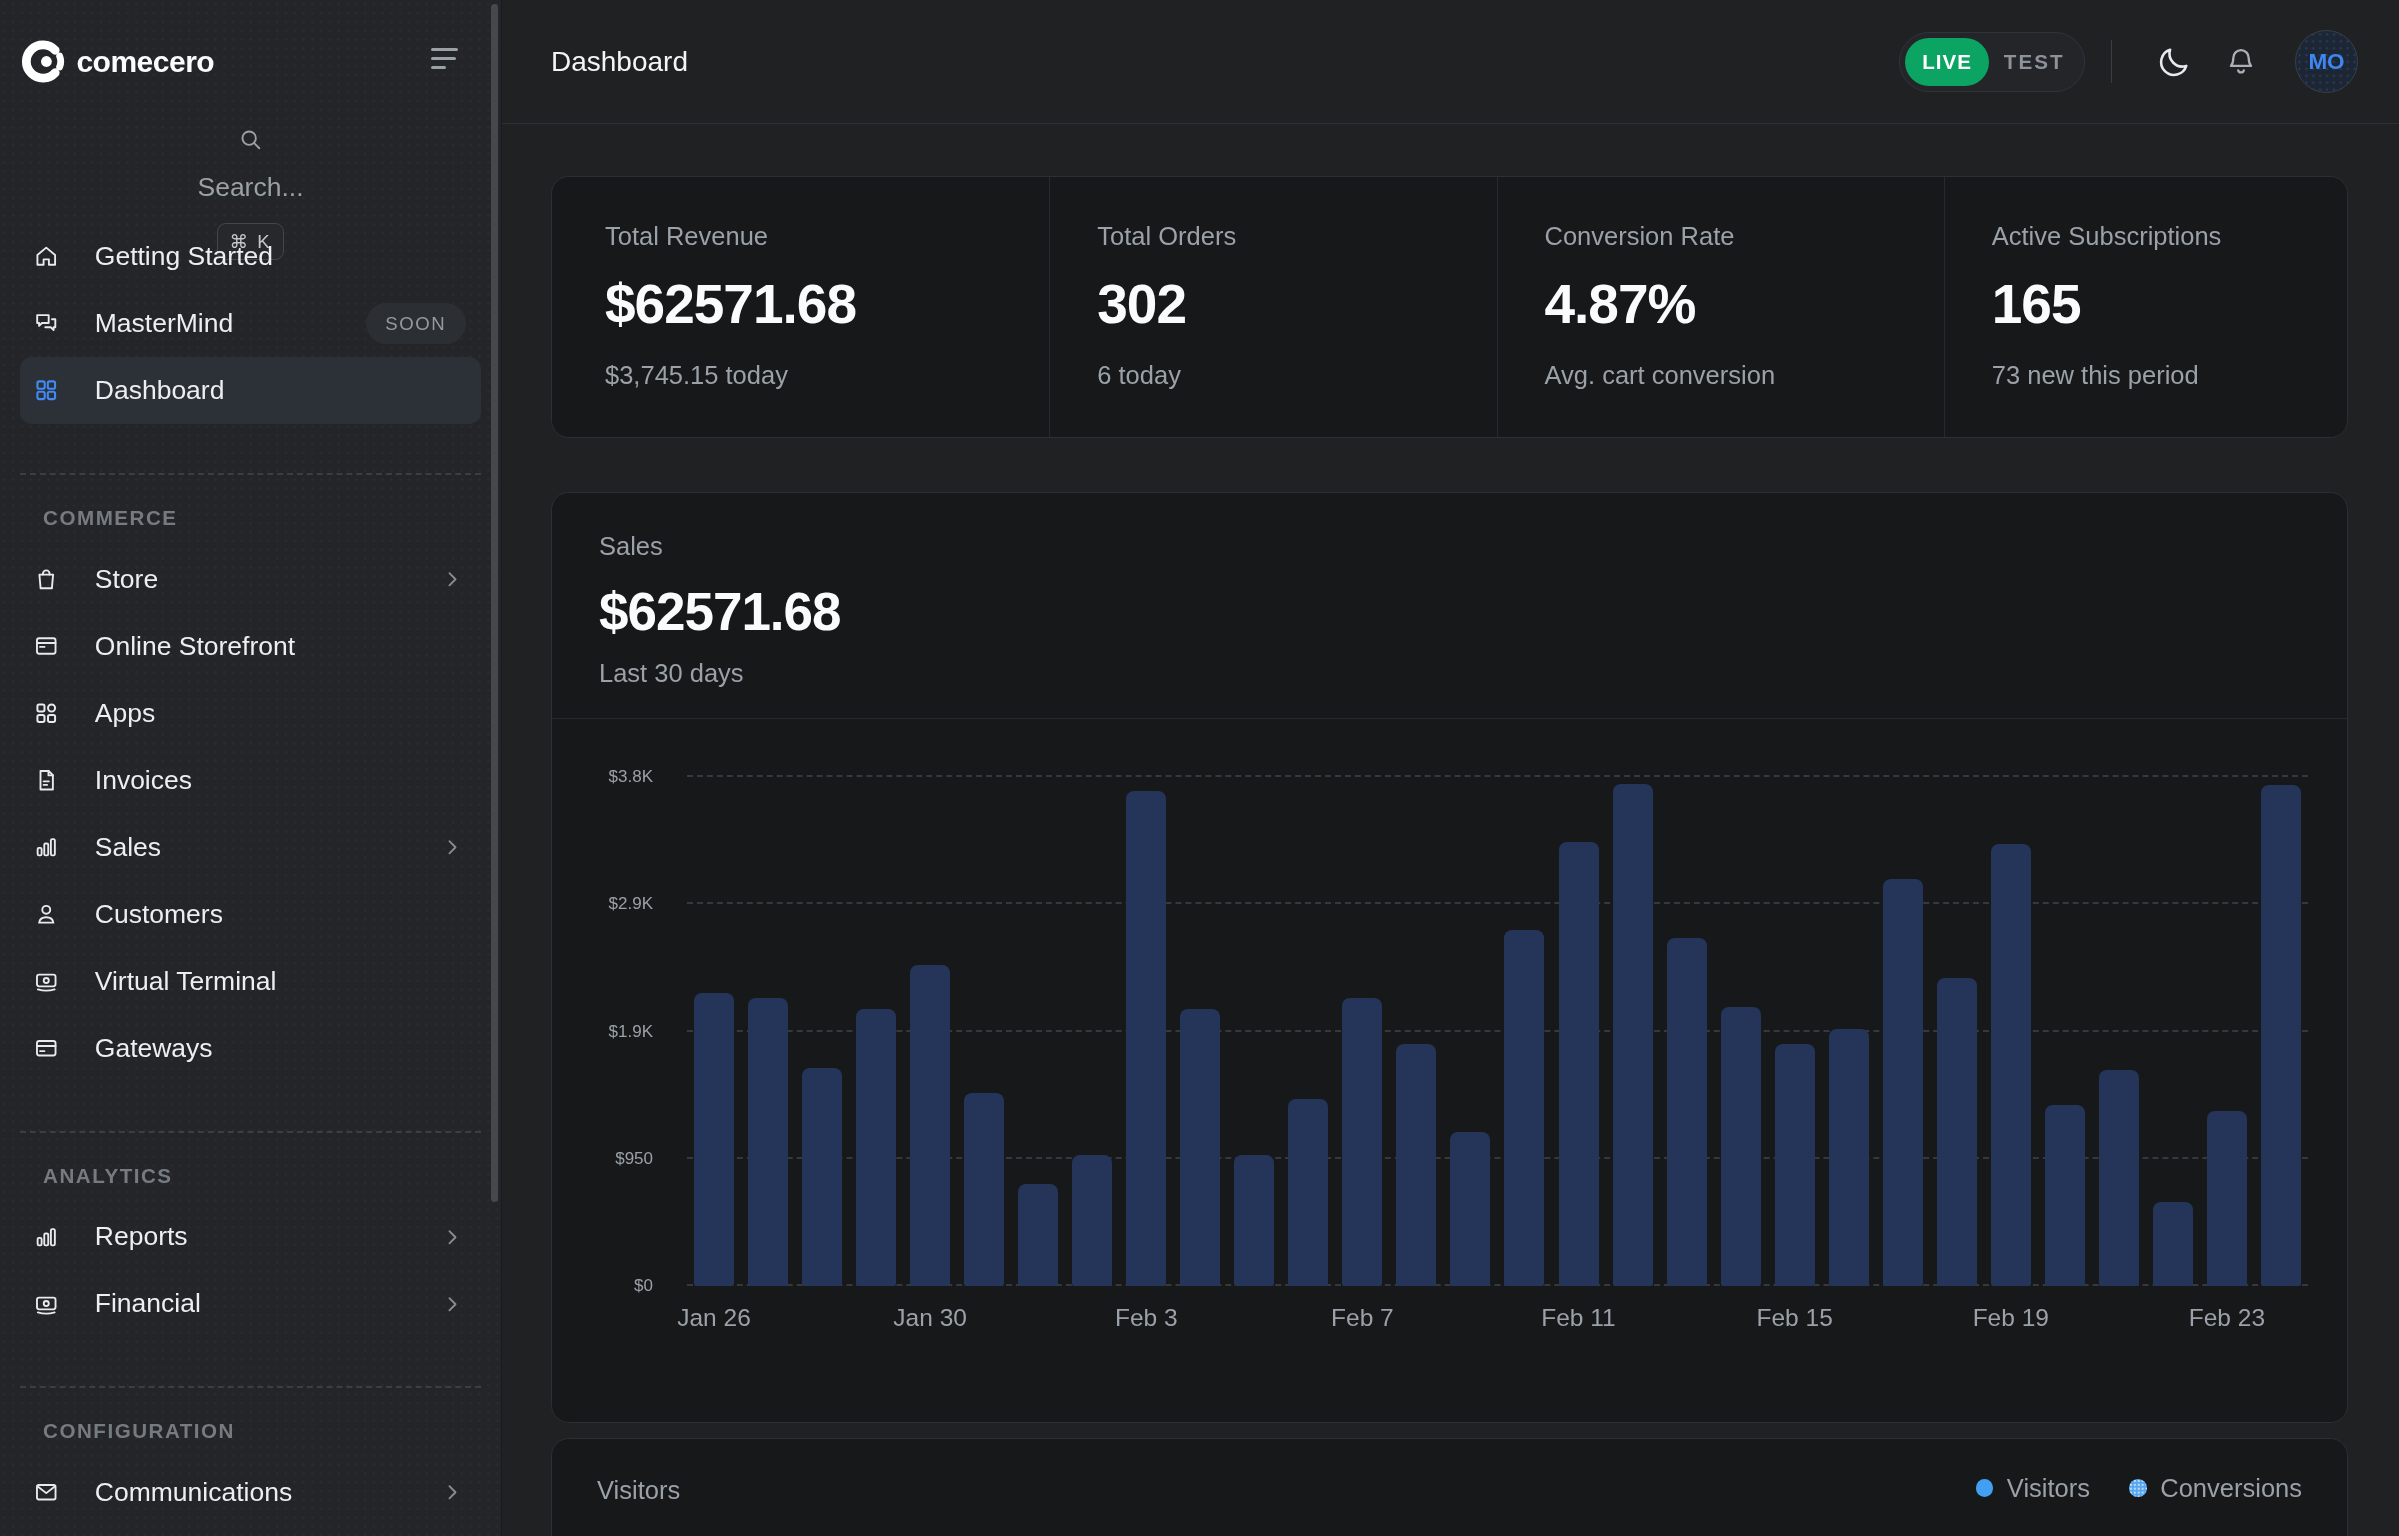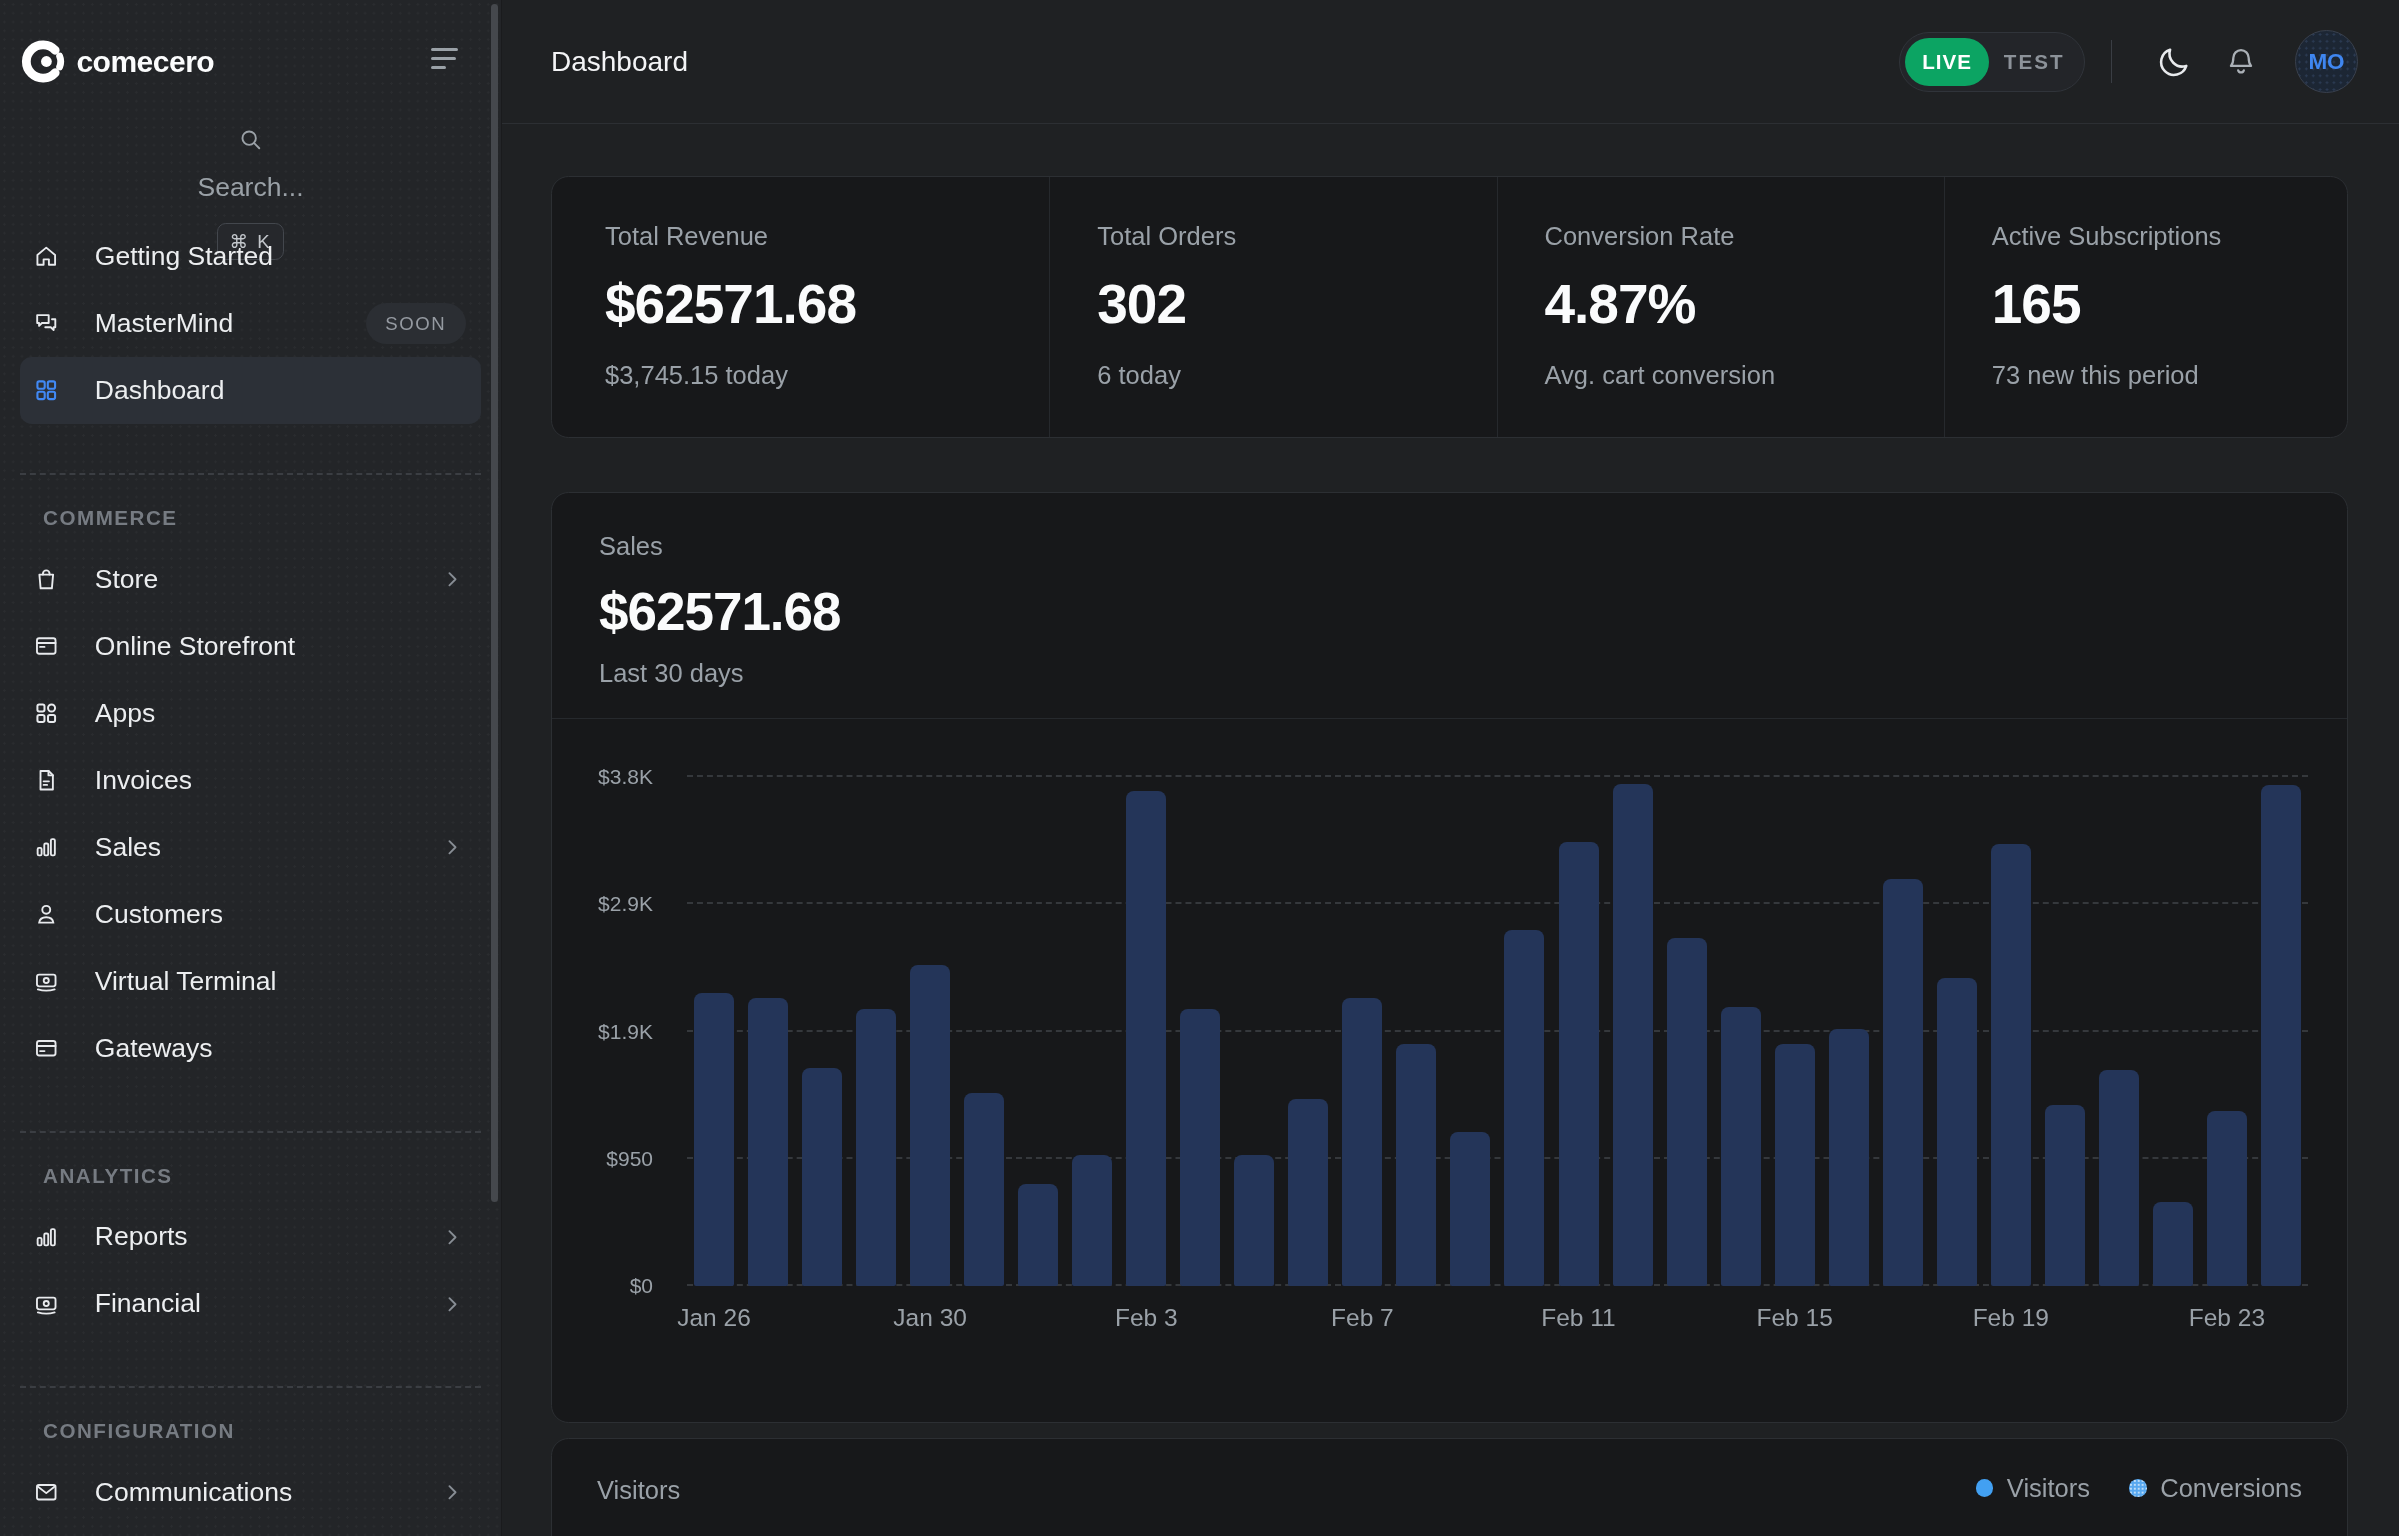--- a/index.html
+++ b/index.html
@@ -116,21 +116,21 @@
   .sales-card { margin-top:54px; height:931px; display:flex; flex-direction:column; }
   .card-head { padding:39px 47px 0; height:226px; flex:none; border-bottom:1px solid #26292d; }
   .card-title { font-size:25.5px; color:#9aa1a8; }
   .card-big { font-size:53px; font-weight:700; color:#fafbfc; letter-spacing:-1px; margin-top:23.5px; line-height:1; }
   .card-sub { font-size:25.5px; color:#9aa1a8; margin-top:21.6px; }
 
   .chart { position:relative; flex:1; }
   .ylabels { position:absolute; left:0; top:58px; bottom:136px; width:101px; }
   .ytick {
     position:absolute; right:0; transform:translateY(50%);
-    font-size:21px; color:#9aa1a8; white-space:nowrap;
+    font-size:17px; color:#9aa1a8; white-space:nowrap;
   }
   .plot { position:absolute; left:135px; right:39px; top:58px; bottom:136px; display:flex; }
   .gridline { position:absolute; left:0; right:0; border-top:2px dashed #35383c; }
   .slot { flex:1; position:relative; height:100%; }
   .bar {
     position:absolute; bottom:0; left:50%; transform:translateX(-50%);
     width:40px; border-radius:7.8px 7.8px 2px 2px;
   }
   .xlab {
     position:absolute; top:calc(100% + 17.6px); left:50%; transform:translateX(-50%);

